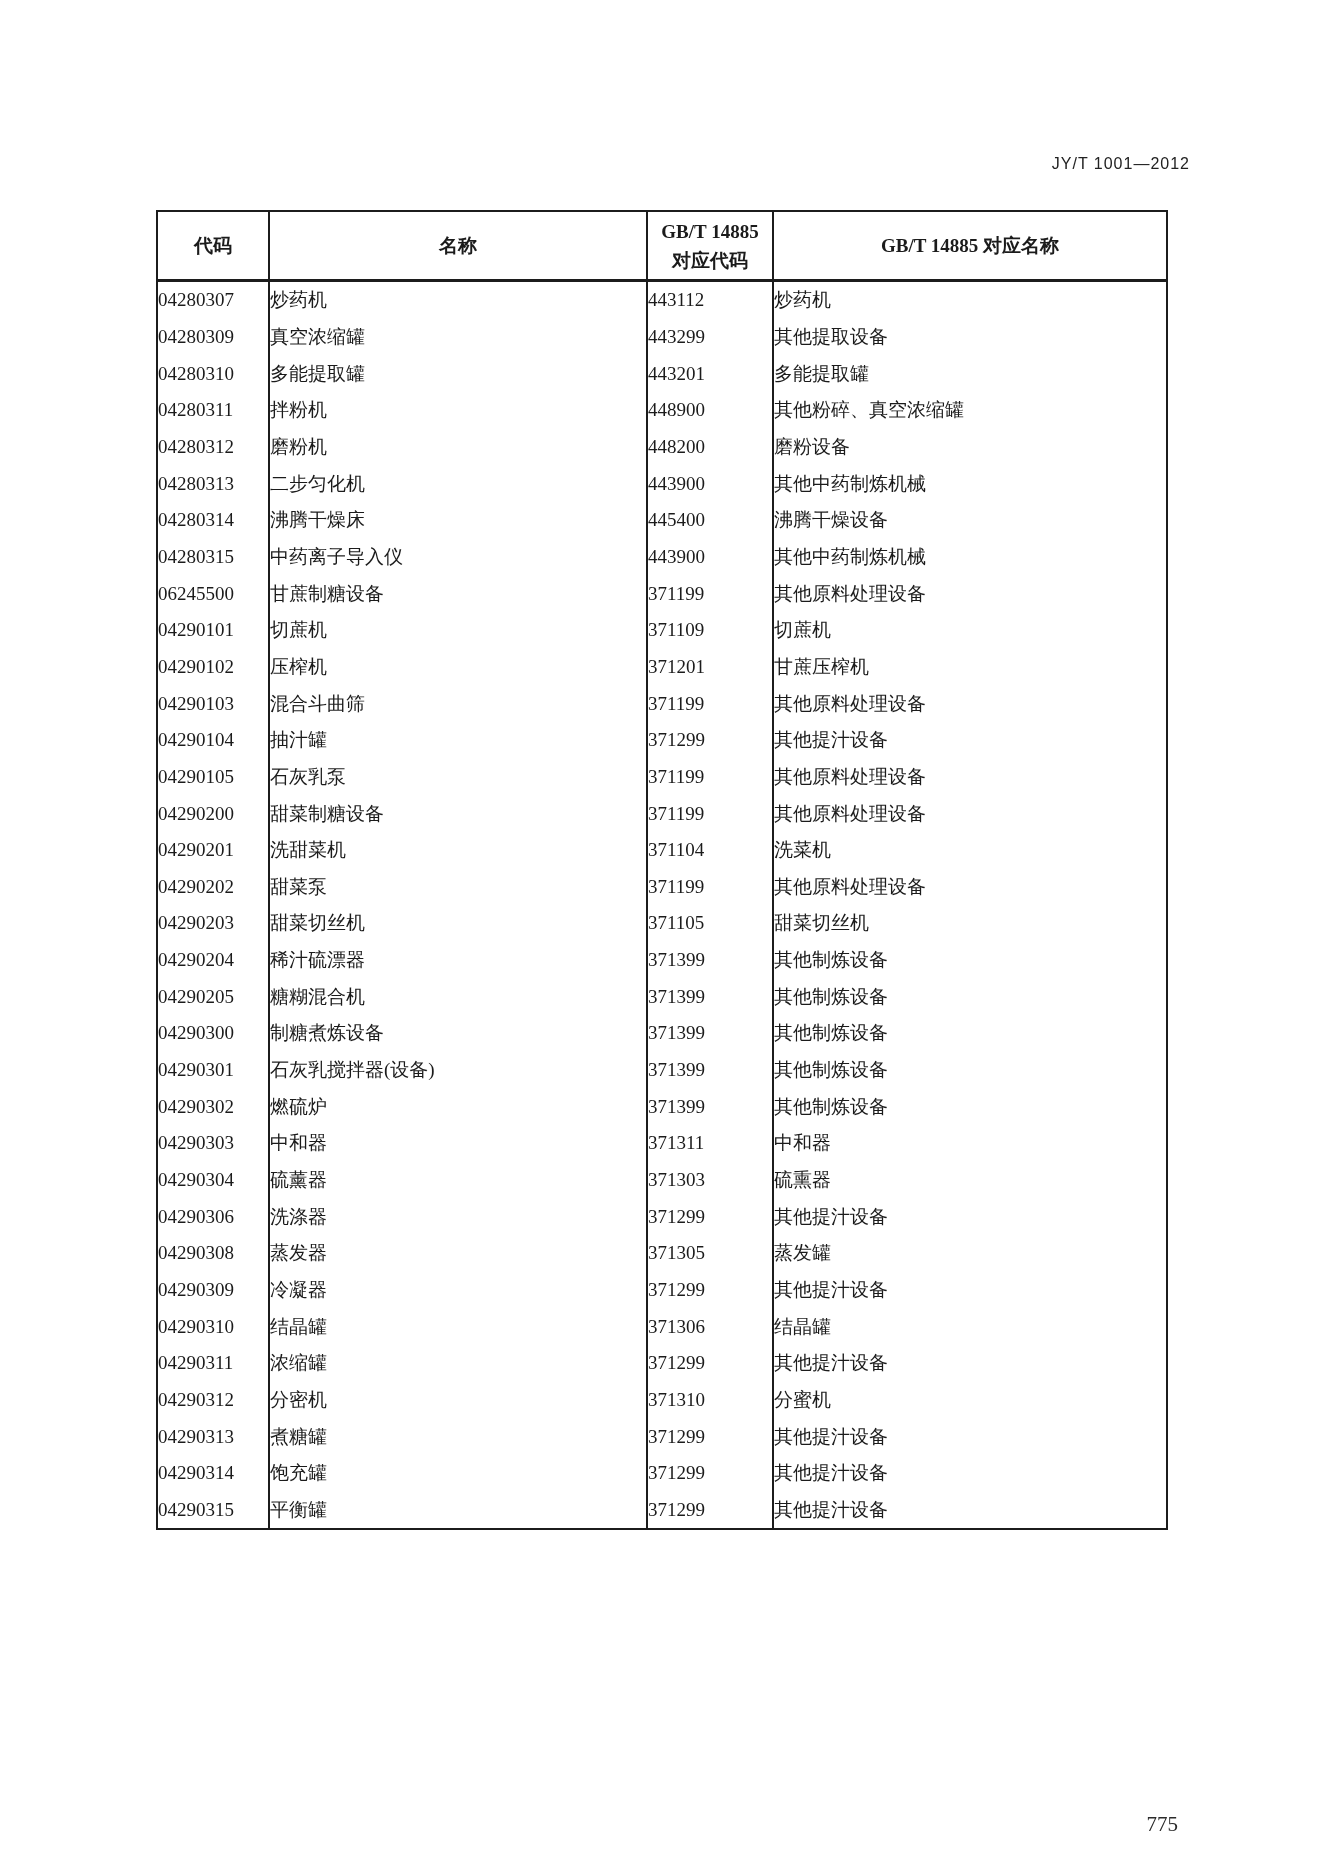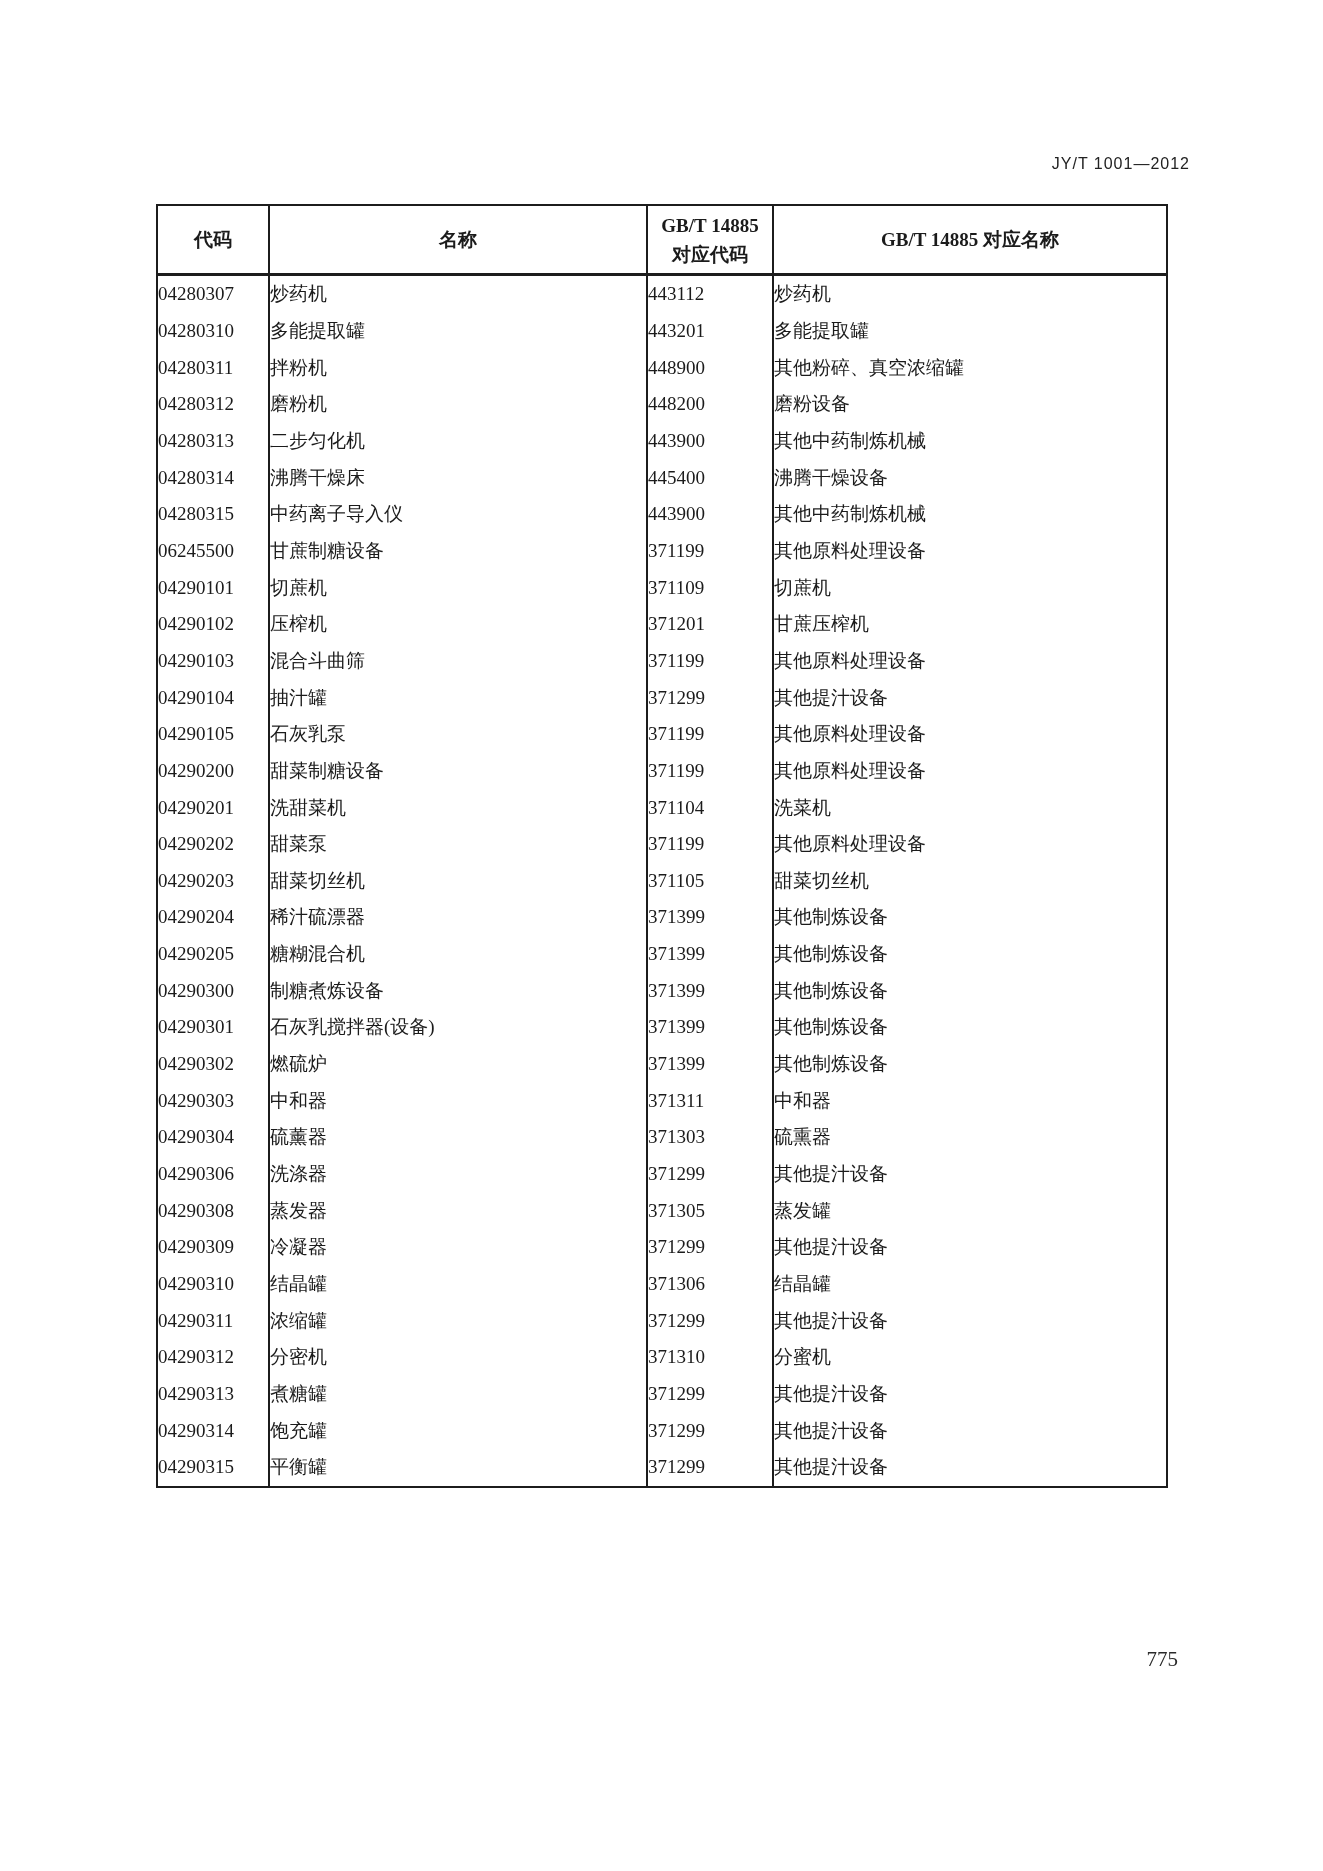--- a/index.html
+++ b/index.html
@@ -21,21 +21,21 @@
     width: 1190px;
     text-align: right;
     font-family: "Liberation Sans", sans-serif;
     font-size: 16px;
     letter-spacing: 1px;
     color: #222;
   }
   .std-table {
     position: absolute;
     left: 156px;
-    top: 204px;
+    top: 210px;
     width: 1010px;
     border-collapse: collapse;
     table-layout: fixed;
     font-size: 19px;
     color: #1b1b1b;
   }
   .std-table col.c1 { width: 112px; }
   .std-table col.c2 { width: 378px; }
   .std-table col.c3 { width: 126px; }
   .std-table col.c4 { width: 394px; }
@@ -59,21 +59,21 @@
     vertical-align: middle;
     padding: 0;
     white-space: nowrap;
     overflow: hidden;
   }
   .std-table tbody tr:last-child td { border-bottom: 2px solid #1c1c1c; margin-left: 32px; }
   td.code-cell { padding-left: 2px; }
   td.name-cell { padding-left: 9px; }
   .page-number {
     position: absolute;
-    top: 1647px;
+    top: 1812px;
     left: 0;
     width: 1178px;
     text-align: right;
     font-size: 21px;
     color: #2a2a2a;
     font-family: "Liberation Serif", serif;
   }
 </style>
 </head>
 <body>
@@ -99,20 +99,26 @@
     </tr>
   </thead>
   <tbody id="table-body">
       <tr>
     <td class="code-cell">04280307</td>
     <td class="name-cell">炒药机</td>
     <td class="code-cell">443112</td>
     <td class="name-cell">炒药机</td>
   </tr>
       <tr>
+    <td class="code-cell">04280309</td>
+    <td class="name-cell">真空浓缩罐</td>
+    <td class="code-cell">443299</td>
+    <td class="name-cell">其他提取设备</td>
+  </tr>
+      <tr>
     <td class="code-cell">04280310</td>
     <td class="name-cell">多能提取罐</td>
     <td class="code-cell">443201</td>
     <td class="name-cell">多能提取罐</td>
   </tr>
       <tr>
     <td class="code-cell">04280311</td>
     <td class="name-cell">拌粉机</td>
     <td class="code-cell">448900</td>
     <td class="name-cell">其他粉碎、真空浓缩罐</td>

